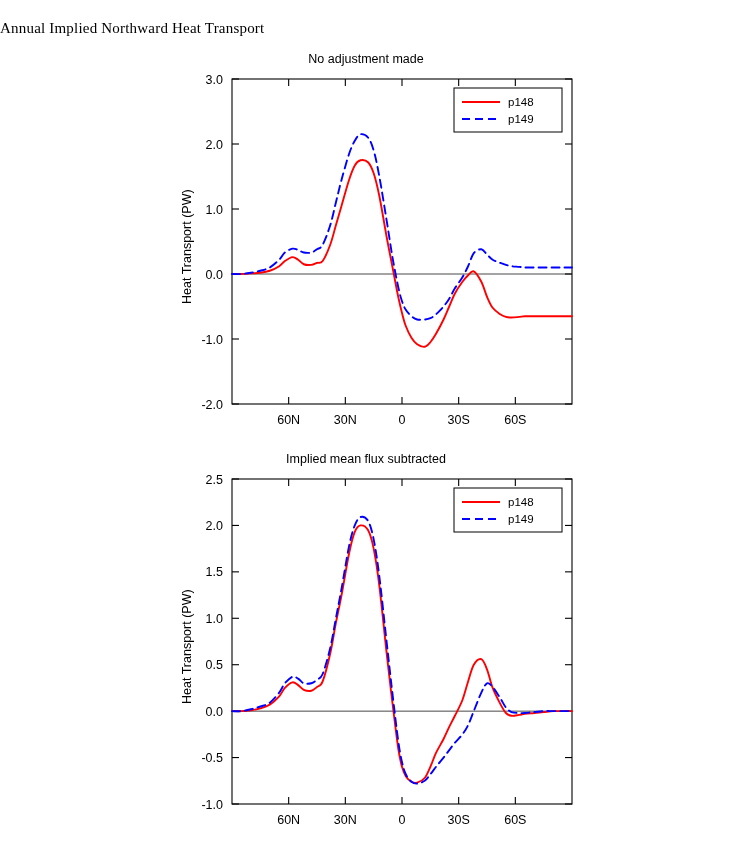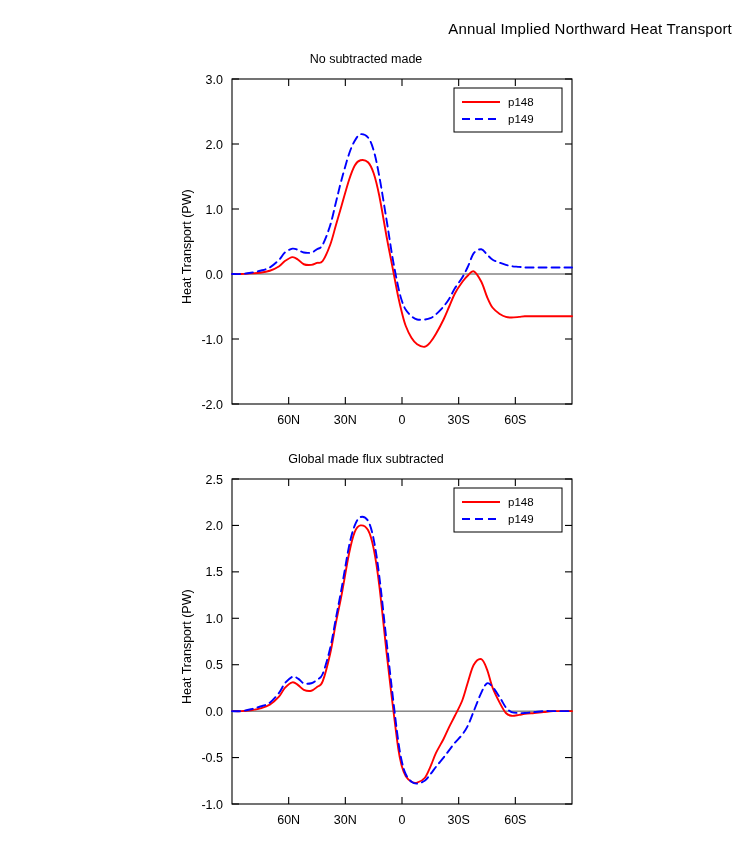--- a/index.html
+++ b/index.html
@@ -19,23 +19,24 @@
     position: absolute;
     left: 0; top: 0;
     width: 732px;
     height: 857px;
   }
   .fig-title {
     position: absolute;
     left: 0;
     top: 20px;
     width: 732px;
-    text-align: right;
+    text-align: left;
     font-size: 15px;
     letter-spacing: 0.2px;
+    font-family: Liberation Serif, serif;
   }
   .panel {
     position: absolute;
     left: 0;
     width: 732px;
   }
   #panel-top { top: 52px; height: 390px; }
   #panel-bottom { top: 452px; height: 400px; }
 
   .panel-title {
@@ -77,21 +78,21 @@
   }
 </style>
 </head>
 <body>
 
 <div id="figure">
 
   <div class="fig-title">Annual Implied Northward Heat Transport</div>
 
   <div class="panel" id="panel-top">
-    <div class="panel-title">No subtracted made</div>
+    <div class="panel-title">No adjustment made</div>
     <div class="ylabel" id="ylabel-top" style="left: 180px; top: 251.5px;">Heat Transport (PW)</div>
     <svg class="plot-svg" id="svg-top" width="732" height="390">
         <rect x="232" y="27" width="340" height="325" fill="none" stroke="#000000" stroke-width="1.1"></rect>
         <line x1="232" y1="222" x2="572" y2="222" stroke="#333333" stroke-width="0.9"></line>
         <line x1="232" y1="352" x2="239" y2="352" stroke="#000000" stroke-width="1.1"></line>
         <line x1="572" y1="352" x2="565" y2="352" stroke="#000000" stroke-width="1.1"></line>
         <text x="223" y="356.5" text-anchor="end" class="tick-label">-2.0</text>
         <line x1="232" y1="287" x2="239" y2="287" stroke="#000000" stroke-width="1.1"></line>
         <line x1="572" y1="287" x2="565" y2="287" stroke="#000000" stroke-width="1.1"></line>
         <text x="223" y="291.5" text-anchor="end" class="tick-label">-1.0</text>
@@ -128,21 +129,21 @@
           <rect x="454" y="36" width="108" height="44" fill="#ffffff" stroke="#000000" stroke-width="1"></rect>
           <line x1="462" y1="50" x2="500" y2="50" stroke="#ff0000" stroke-width="1.9"></line>
           <text x="508" y="54" class="legend-text">p148</text>
           <line x1="462" y1="67" x2="500" y2="67" stroke="#0000ff" stroke-width="1.9" stroke-dasharray="8,5"></line>
           <text x="508" y="71" class="legend-text">p149</text>
         </g>
       </svg>
   </div>
 
   <div class="panel" id="panel-bottom">
-    <div class="panel-title">Global made flux subtracted</div>
+    <div class="panel-title">Implied mean flux subtracted</div>
     <div class="ylabel" id="ylabel-bottom" style="left: 180px; top: 251.5px;">Heat Transport (PW)</div>
     <svg class="plot-svg" id="svg-bottom" width="732" height="400">
         <rect x="232" y="27" width="340" height="325" fill="none" stroke="#000000" stroke-width="1.1"></rect>
         <line x1="232" y1="259.14285714285717" x2="572" y2="259.14285714285717" stroke="#333333" stroke-width="0.9"></line>
         <line x1="232" y1="352" x2="239" y2="352" stroke="#000000" stroke-width="1.1"></line>
         <line x1="572" y1="352" x2="565" y2="352" stroke="#000000" stroke-width="1.1"></line>
         <text x="223" y="356.5" text-anchor="end" class="tick-label">-1.0</text>
         <line x1="232" y1="305.57142857142856" x2="239" y2="305.57142857142856" stroke="#000000" stroke-width="1.1"></line>
         <line x1="572" y1="305.57142857142856" x2="565" y2="305.57142857142856" stroke="#000000" stroke-width="1.1"></line>
         <text x="223" y="310.07142857142856" text-anchor="end" class="tick-label">-0.5</text>

